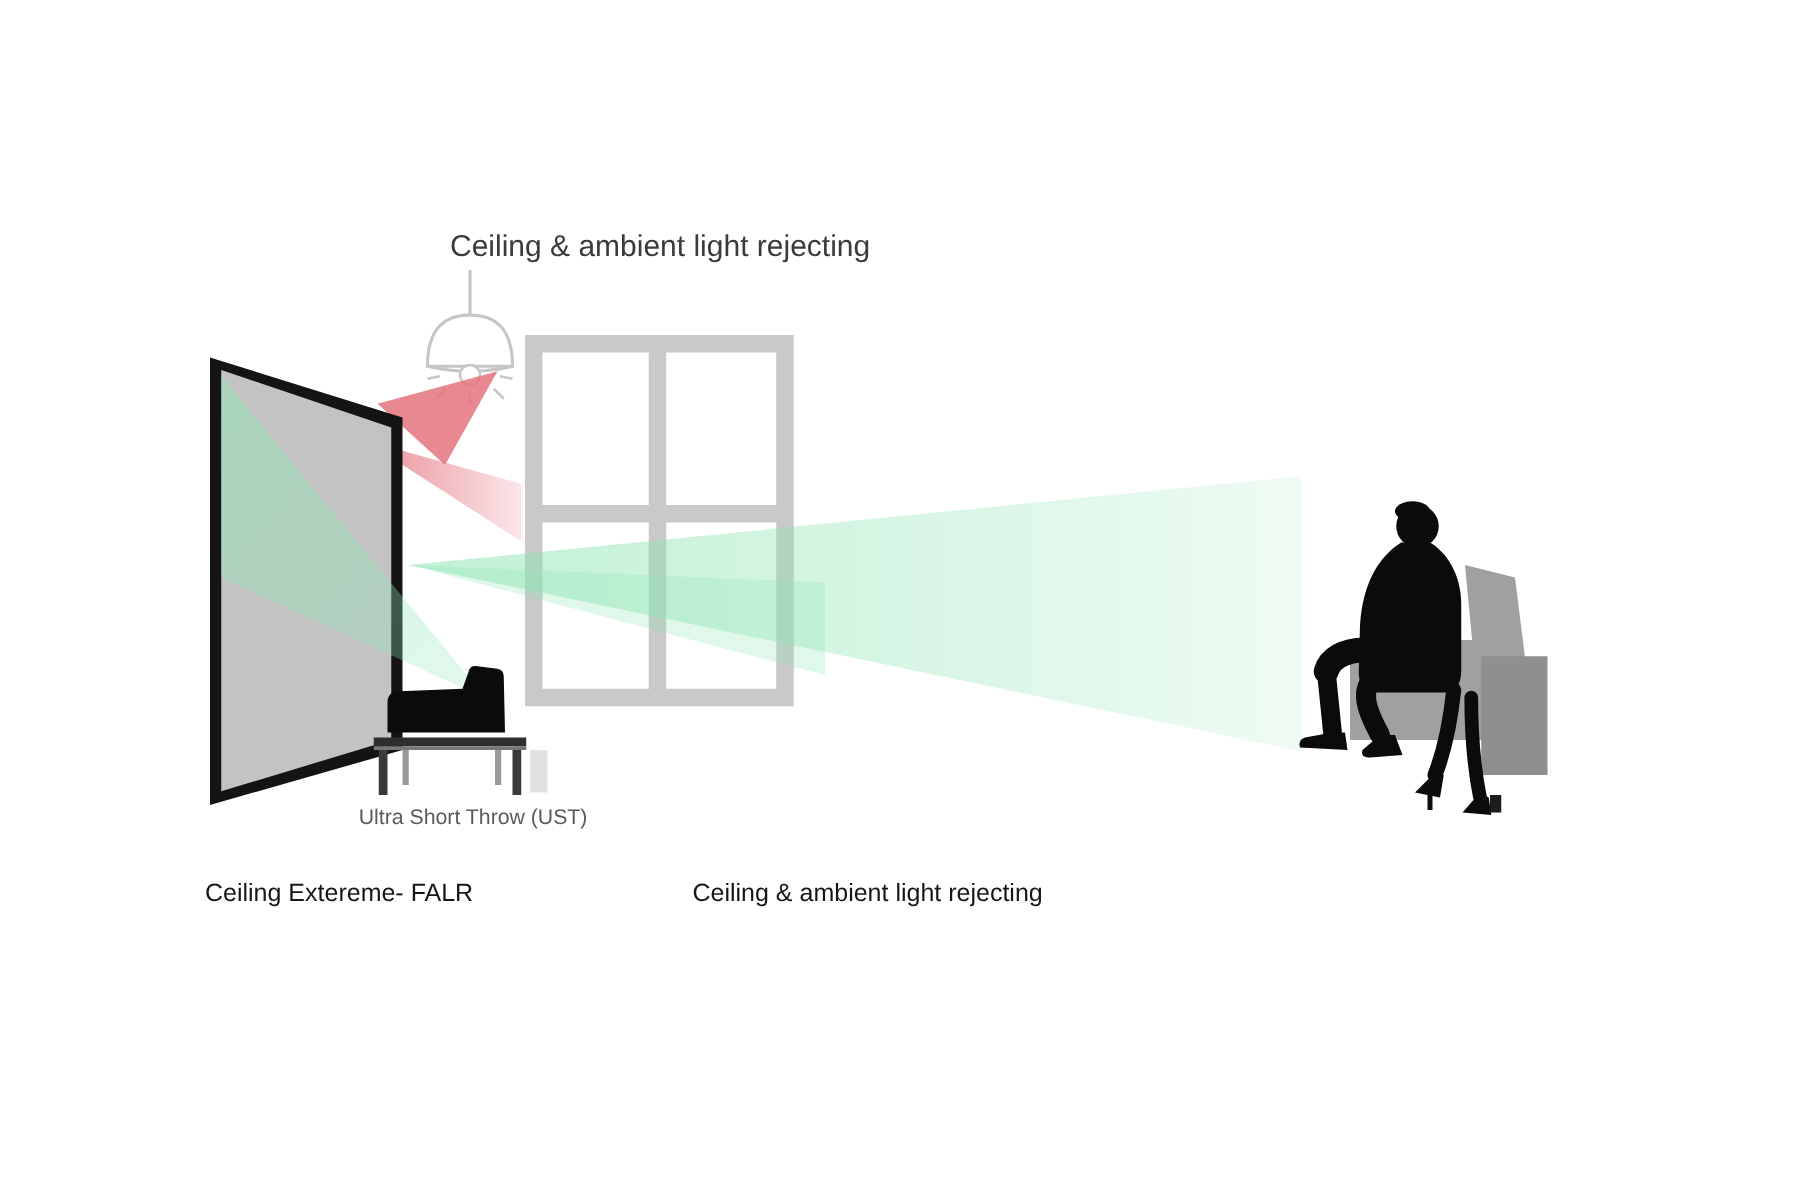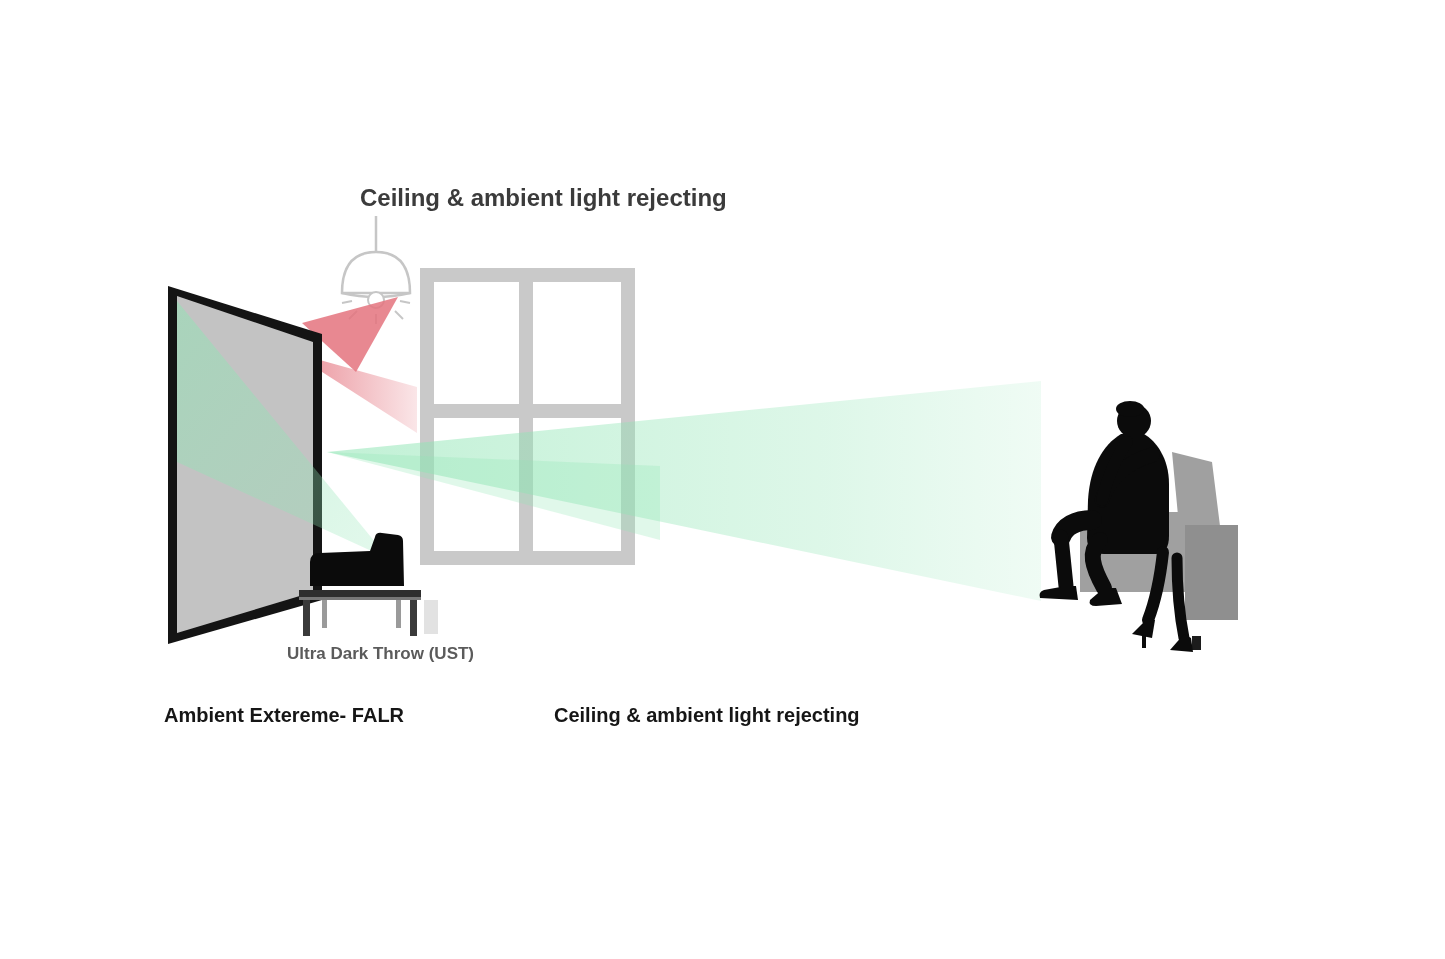--- a/index.html
+++ b/index.html
@@ -7,21 +7,20 @@
     padding: 0;
     background: #ffffff;
     font-family: "Liberation Sans", sans-serif;
   }
   #canvas {
     position: relative;
     width: 1445px;
     height: 841px;
     background: var(--background, #ffffff);
     overflow: hidden;
-    font-weight: bold;
   }
   #scene {
     position: absolute;
     left: 0;
     top: 0;
   }
   .label {
     position: absolute;
     white-space: nowrap;
     color: var(--caption-text, #161616);
@@ -138,17 +137,17 @@
     <g fill="var(--silhouette,#0b0b0b)" stroke="var(--silhouette,#0b0b0b)" stroke-linecap="round" stroke-linejoin="round">
       <path d="M1163,552 C1160,580 1155,602 1148,620" fill="none" stroke-width="12"></path>
       <polygon points="1148,618 1132,634 1152,638 1155,620" stroke="none"></polygon>
       <rect x="1142" y="636" width="4" height="12" stroke="none"></rect>
       <path d="M1177,558 C1177,592 1180,618 1184,638" fill="none" stroke-width="11"></path>
       <polygon points="1184,634 1170,650 1193,652 1191,638" stroke="none"></polygon>
     </g>
   </svg>
 
   <div class="label title">Ceiling &amp; ambient light rejecting</div>
-  <div class="label ust">Ultra Dark Throw (UST)</div>
-  <div class="label cap-left">Ambient Extereme- FALR</div>
+  <div class="label ust">Ultra Short Throw (UST)</div>
+  <div class="label cap-left">Ceiling Extereme- FALR</div>
   <div class="label cap-center">Ceiling &amp; ambient light rejecting</div>
 
 </div>
 
 </body></html>

